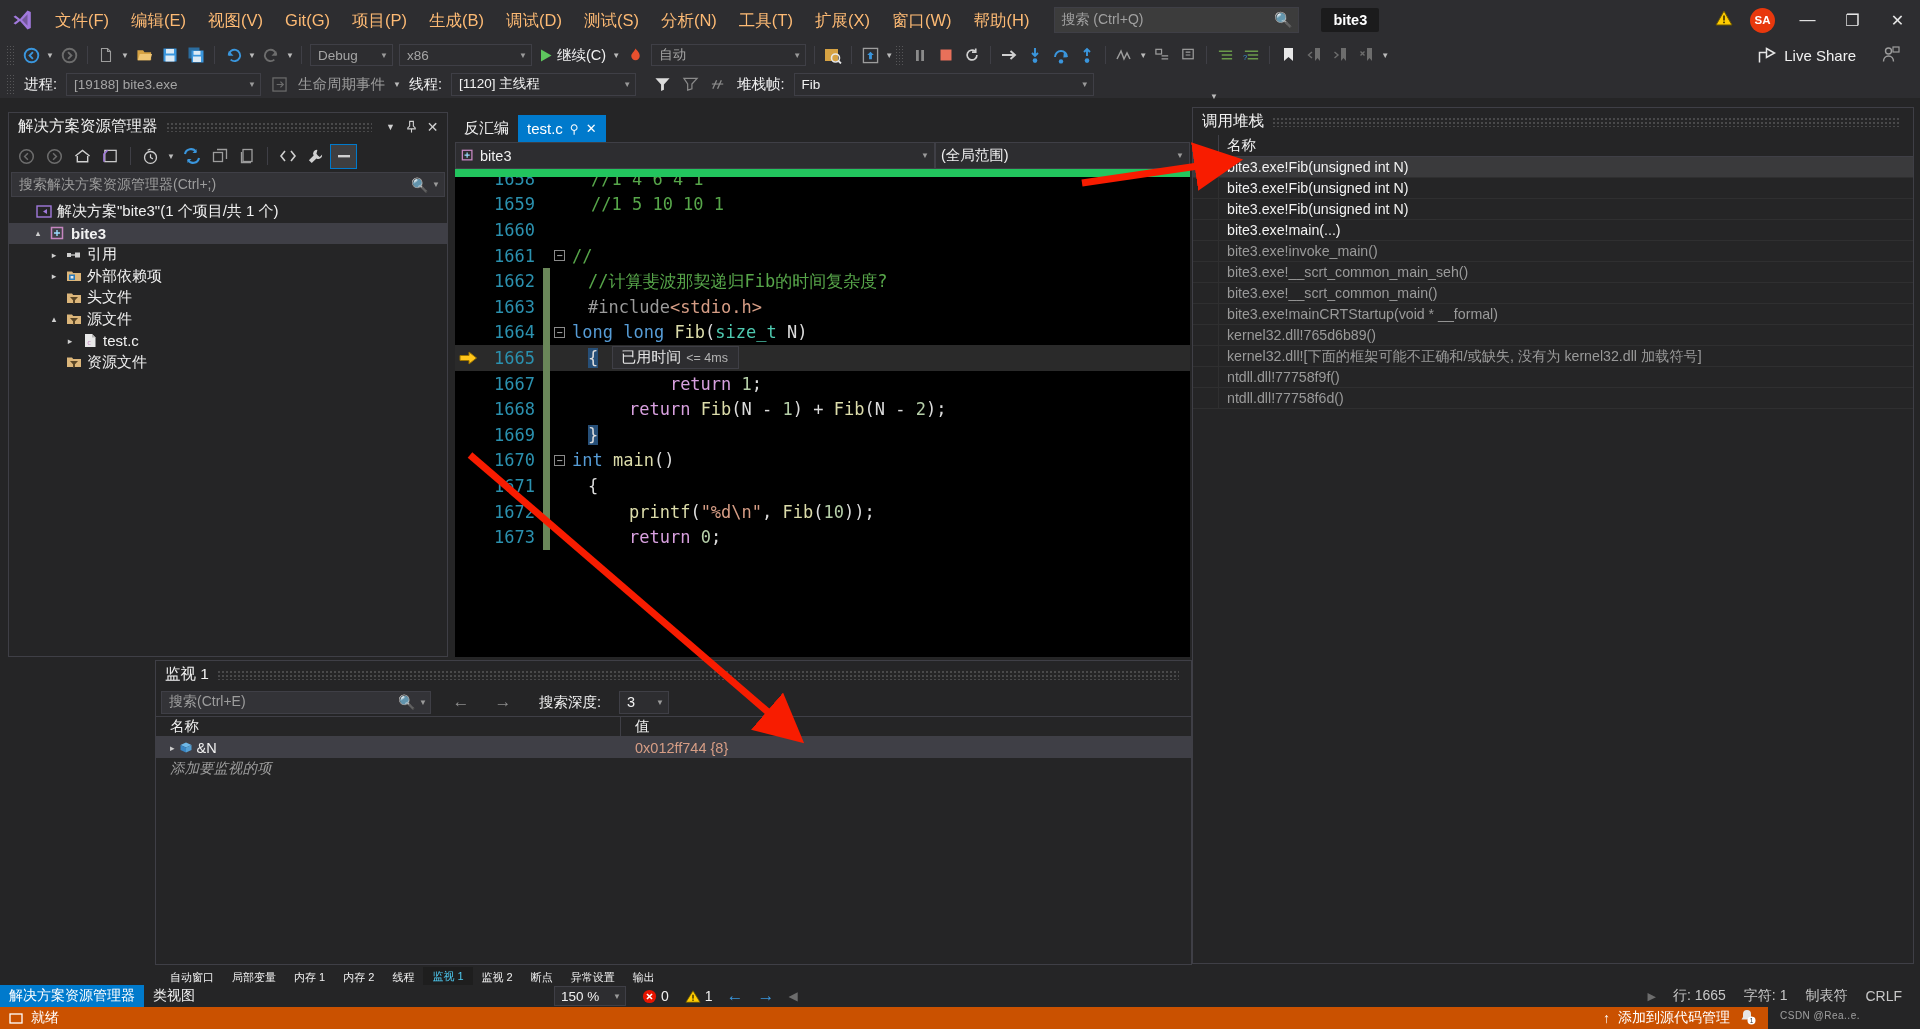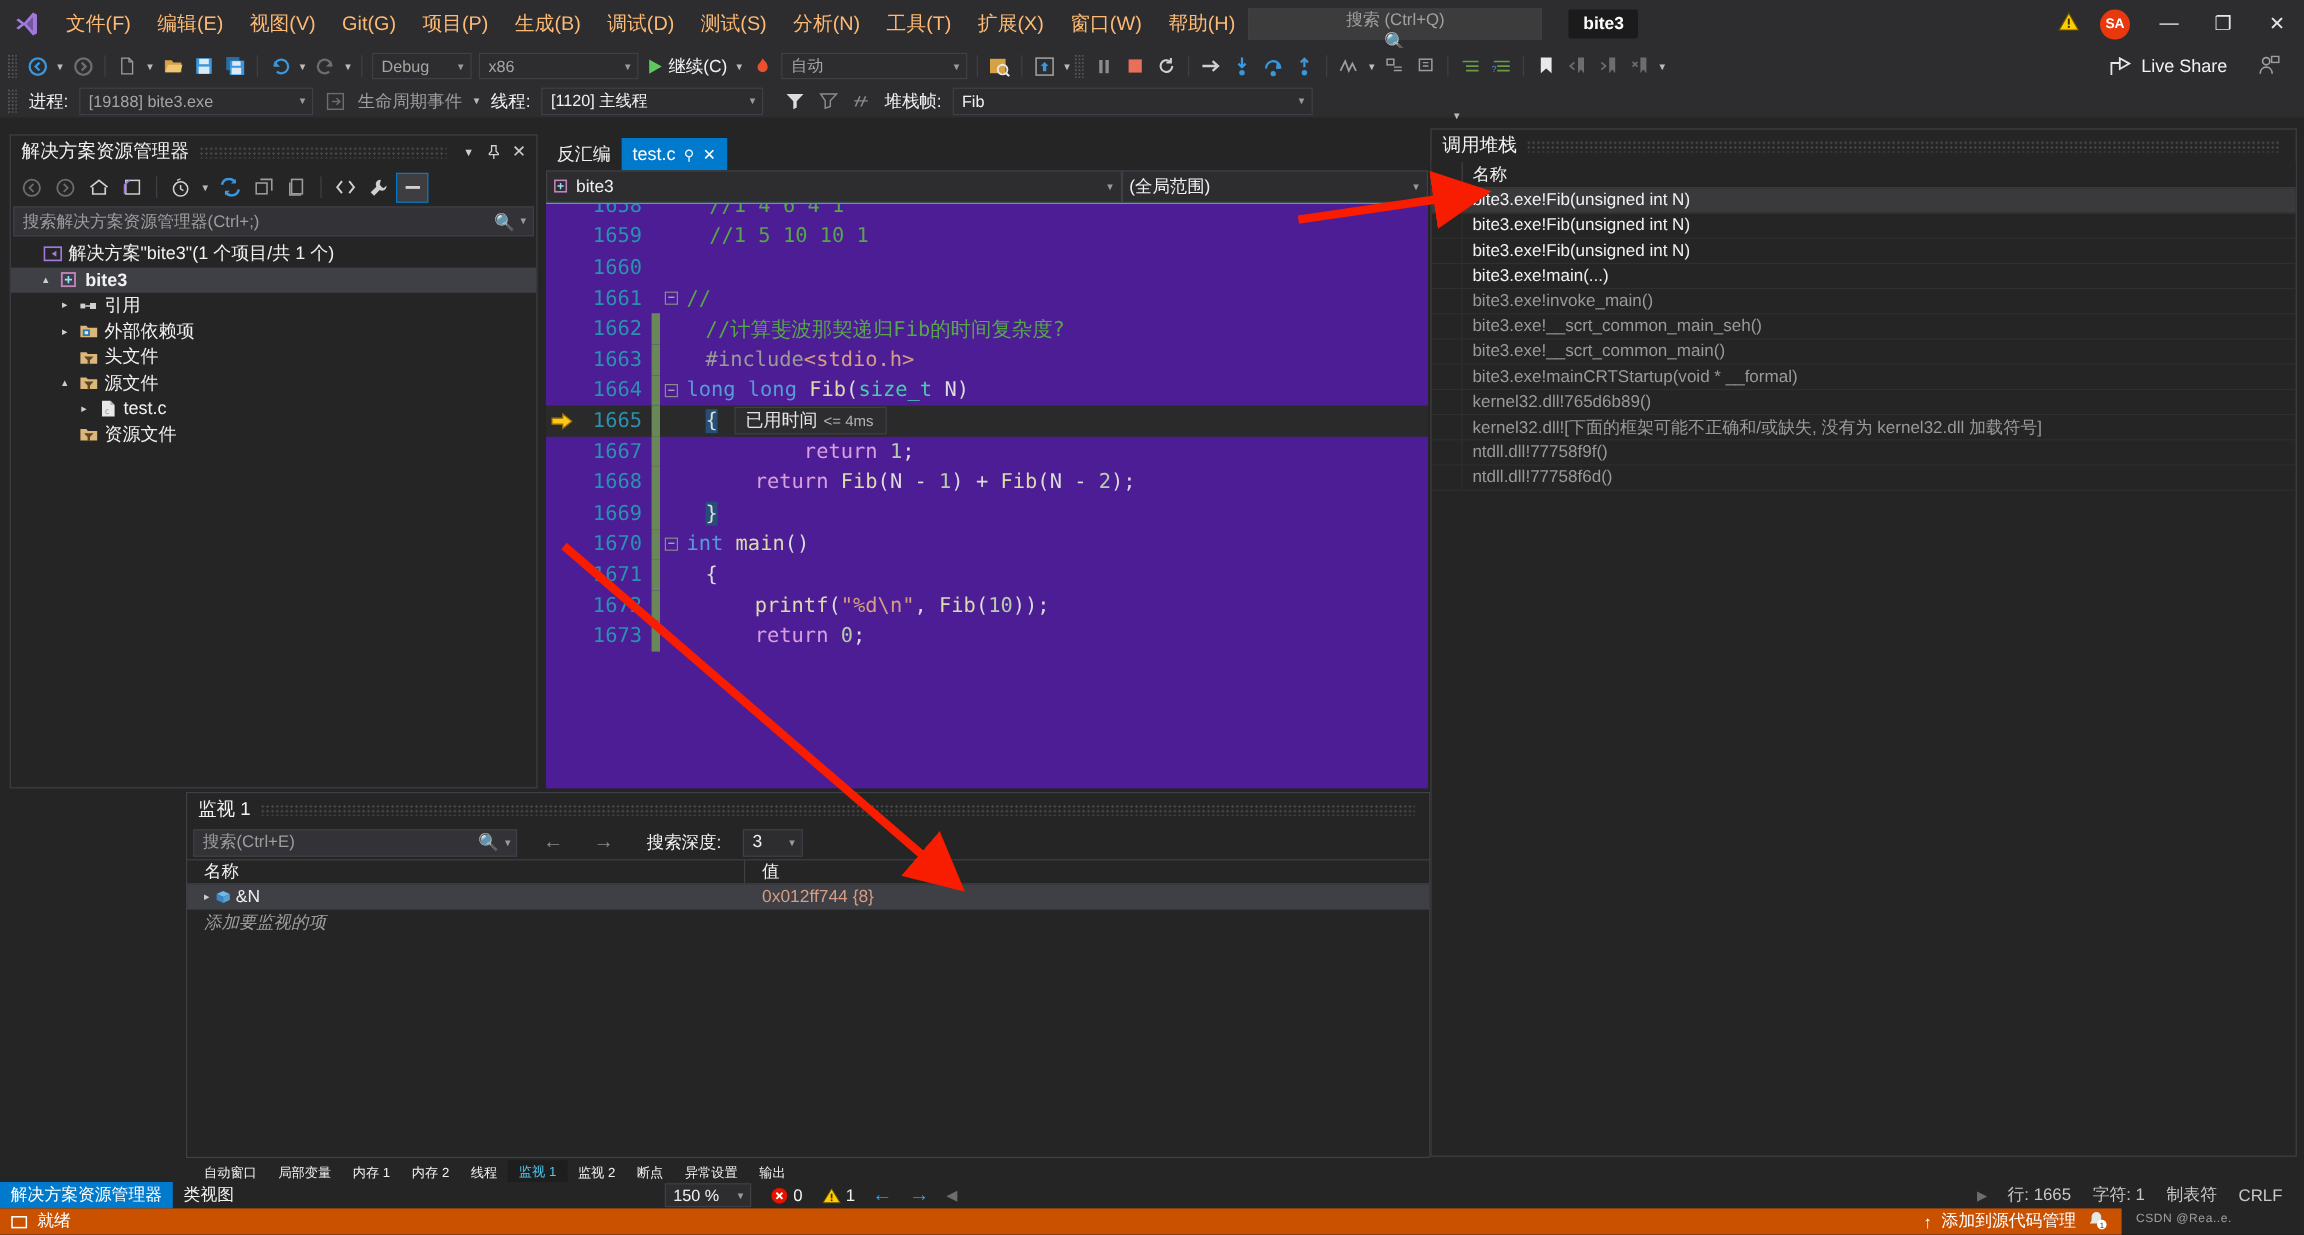--- a/index.html
+++ b/index.html
@@ -17,23 +17,23 @@
     position: absolute; top: 0; left: 0; width: 1920px; height: 40px;
     background: #2d2d30; display: flex; align-items: center;
   }
   .vs-logo { width: 44px; height: 40px; display: flex; align-items: center; justify-content: center; }
   .menubar { display: flex; align-items: center; height: 40px; }
   .menu-item {
     padding: 0 11px; height: 40px; line-height: 40px;
     font-size: 16.5px; color: #fdba74; white-space: nowrap; cursor: default;
   }
   .title-search {
-    width: 245px; height: 26px; background: #3c3c3c;
+    margin-left: 14px; width: 245px; height: 26px; background: #3c3c3c;
     border: 1px solid #3f3f46; display: flex; align-items: center; padding: 0 6px;
-    color: #a0a0a0; font-size: 14px; position: relative; flex-direction: column;
+    color: #a0a0a0; font-size: 14px; position: relative;
   }
   .title-search .ph { flex: 1; }
   .title-search .mag { width: 18px; text-align: center; color: #ccc; font-size: 15px; }
   .doc-tag {
     margin-left: 22px; background: #1b1b1c; padding: 4px 12px;
     font-size: 14.5px; font-weight: bold; color: #ffffff; border-radius: 2px;
   }
   .title-right { position: absolute; right: 0; top: 0; height: 40px; display: flex; align-items: center; }
   .warn-tri { margin: 0 6px; }
   .avatar {
@@ -110,21 +110,21 @@
   }
   .etab.active { background: #007acc; color: #ffffff; }
   .etab .pin { font-size: 12px; opacity: .95; }
   .etab .x { font-size: 13px; }
   .navbar-row { height: 27px; display: flex; align-items: stretch; background: #2d2d30; }
   .nav-combo { display: flex; align-items: center; background: #2d2d30;
     border: 1px solid #3f3f46; font-size: 14.5px; color: #f1f1f1; padding: 0 5px; }
   .nav-combo .arr { font-size: 8px; color: #9a9a9a; margin-left: auto; padding-left: 8px; }
   .code-pane {
     position: absolute; top: 57px; left: 0; right: 0; bottom: 0;
-    background: #4c1d95; overflow: hidden; border-top: 1px solid #22c55e;
+    background: #000000; overflow: hidden; border-top: 8px solid #22c55e;
   }
   .code-line { height: 25.6px; display: flex; align-items: center;
     font-family: "DejaVu Sans Mono", "Liberation Mono", monospace; font-size: 17px; white-space: pre; }
   .gut-marker { width: 26px; display: flex; align-items: center; justify-content: center; }
   .lineno { width: 62px; text-align: right; padding-right: 8px; color: #2b91af; font-size: 17px; }
   .chbar { width: 7px; align-self: stretch; }
   .chbar.mod { background: #6a8759; }
   .fold { width: 19px; display: flex; align-items: center; justify-content: center; }
   .fold-box { width: 11px; height: 11px; border: 1px solid #8a8a8a; color: #c5c5c5;
     font-size: 10px; line-height: 9px; text-align: center; }

